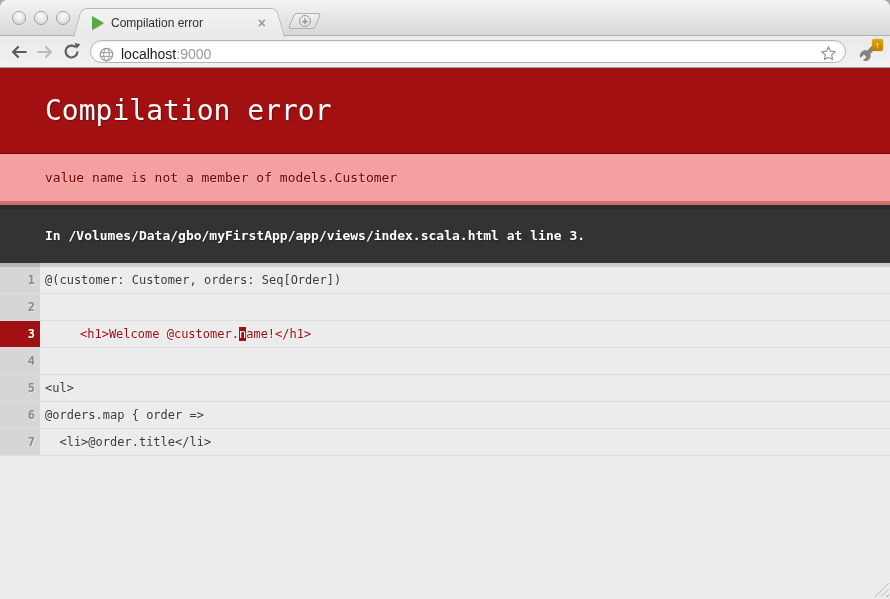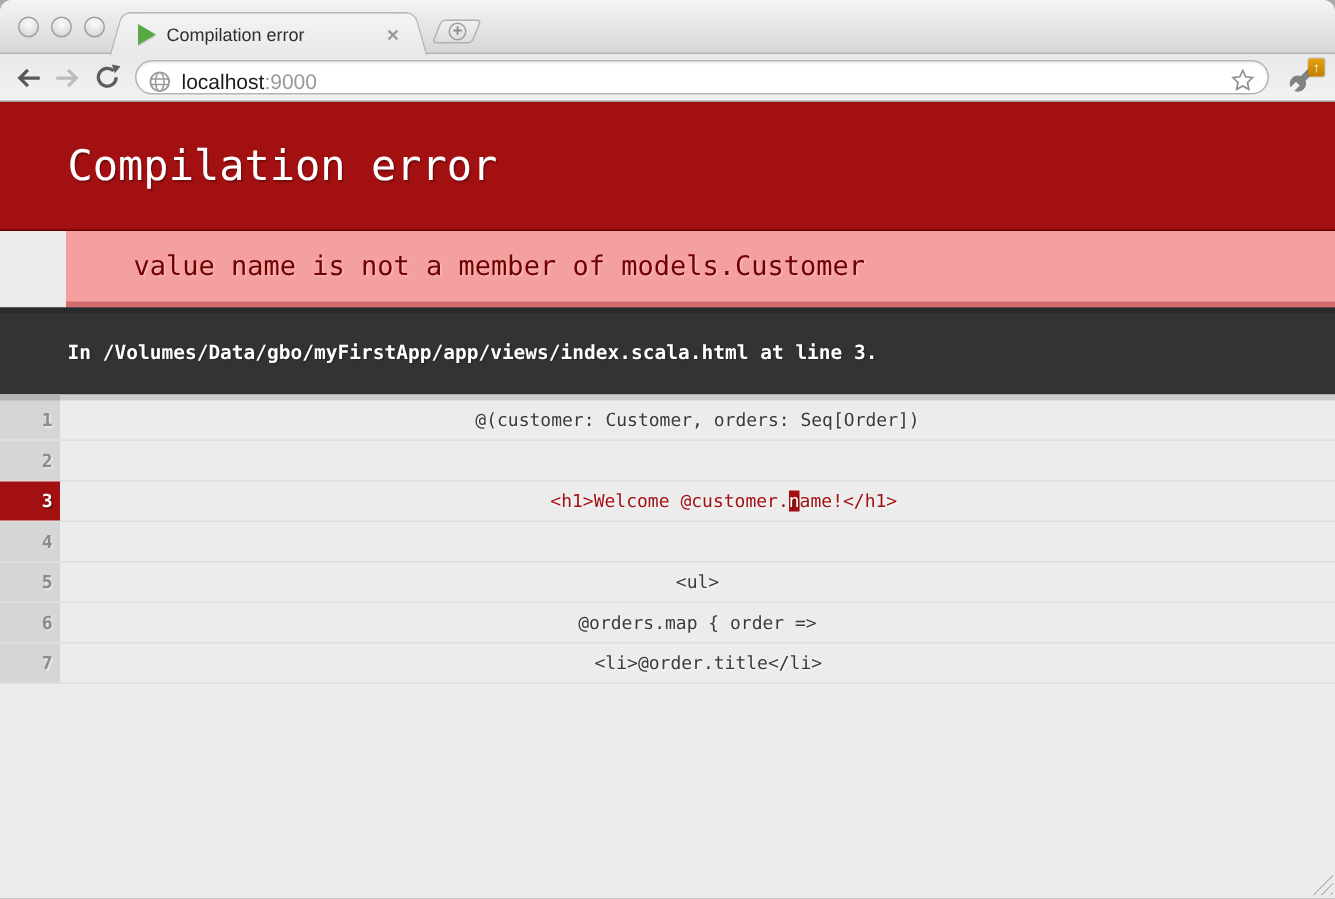--- a/index.html
+++ b/index.html
@@ -81,41 +81,40 @@
   .page { position:relative; height:530px; background:var(--page-bg,#ECECEC);
           font-family:"DejaVu Sans Mono","Liberation Mono",monospace; }
   .page h1 {
     background:var(--error-red,#A31012); color:#fff;
     padding:24px 45px 23px; font-size:28px; line-height:38px; font-weight:normal;
     border-bottom:1px solid var(--error-red-dark,#690000);
     text-shadow:1px 1px 1px rgba(0,0,0,.3);
   }
   .detail {
     background:var(--detail-pink,#F5A0A0); color:var(--detail-text,#730000);
-    padding:15px 45px; font-size:18px; line-height:17px;
+    padding:15px 45px; font-size:13px; line-height:17px;
     border-bottom:4px solid var(--detail-pink-border,#D36D6D);
     text-shadow:1px 1px 1px rgba(255,255,255,.3);
-    margin-left:44px;
   }
   .location {
     background:var(--location-bar-bg,#333); color:#fff;
     border-top:4px solid var(--location-bar-border,#2a2a2a);
     padding:19px 45px; font-size:13px; line-height:16px; font-weight:bold;
     text-shadow:1px 1px 1px rgba(0,0,0,.3);
   }
   .pre { position:relative; border-bottom:1px solid var(--row-border,#DDD); font-size:12px;
          text-shadow:1px 1px 1px rgba(255,255,255,.5); }
   .pre .line {
     display:inline-block; width:40px; padding:5px 5px; text-align:right;
     background:var(--line-number-bg,#D6D6D6); color:var(--line-number-text,#8B8B8B);
     font-weight:bold; line-height:16px;
   }
   .pre .code {
     position:absolute; left:40px; right:0; top:0; bottom:0;
-    padding:5px 5px; line-height:16px; white-space:pre; color:#3a3a3a; overflow:hidden;text-align:center;
+    padding:5px 5px; line-height:16px; white-space:pre; color:#3a3a3a; overflow:hidden;
   }
   .pre.first .line { border-top:4px solid #B6B6B6; }
   .pre.first .code { border-top:4px solid #CDCDCD; }
   .pre.error .line { background:var(--error-red,#A31012); color:#fff; text-shadow:1px 1px 1px rgba(0,0,0,.3); }
   .pre.error .code { color:var(--error-red,#A31012);padding-left:40px; }
   .pre.error .marker { background:var(--error-red,#A31012); color:#fff; text-shadow:1px 1px 1px rgba(0,0,0,.3); }
 
   .grip {
     position:absolute; right:1px; bottom:1px; width:15px; height:15px;
     background:repeating-linear-gradient(135deg, transparent 0 3px, #bdbdbd 3px 4px);

